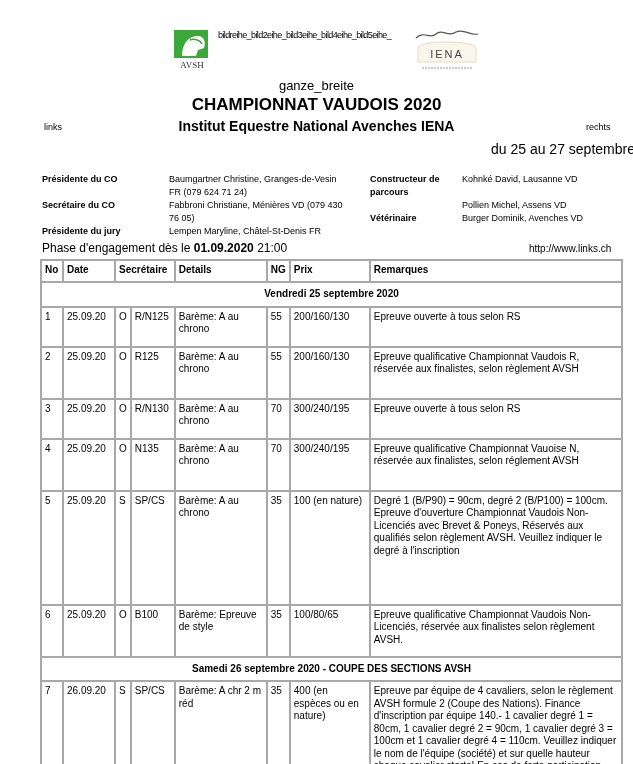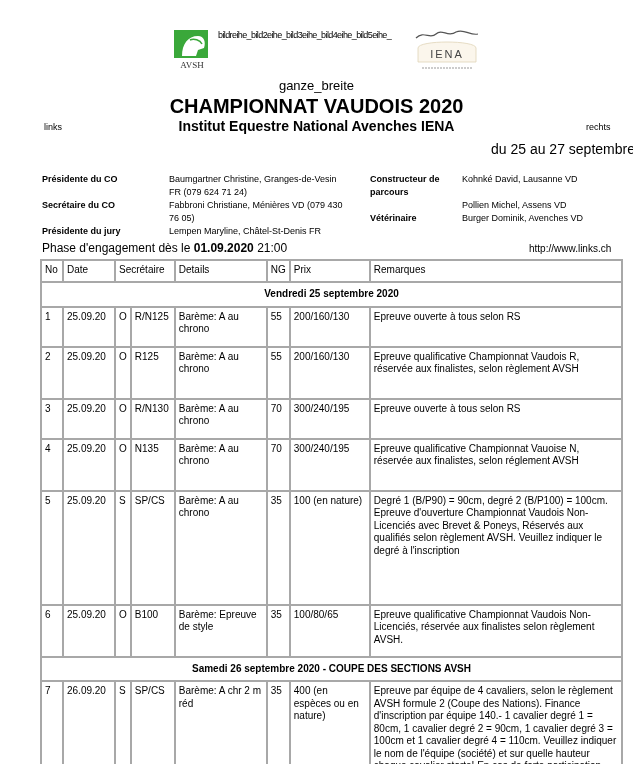--- a/index.html
+++ b/index.html
@@ -3,34 +3,34 @@
   <meta charset="utf-8">
   <style>
     html, body { margin: 0; padding: 0; background: #ffffff; }
     body { width: 633px; height: 764px; overflow: hidden; position: relative;
            font-family: "Liberation Sans", sans-serif; color: #000; }
     .abs { position: absolute; }
     .logo-avsh { left: 168px; top: 28px; width: 48px; height: 42px; }
     .logo-iena { left: 412px; top: 28px; width: 70px; height: 46px; }
     .bildreihe { left: 218px; top: 30px; font-size: 9px; letter-spacing: -0.6px; white-space: nowrap; }
     .ganze { left: 0; width: 633px; top: 78px; font-size: 13px; text-align: center; }
-    .title1 { left: 0; width: 633px; top: 95px; font-size: 20px; font-weight: bold; text-align: center; }
+    .title1 { left: 0; width: 633px; top: 95px; font-size: 17px; font-weight: bold; text-align: center; }
     .title2 { left: 0; width: 633px; top: 118px; font-size: 14px; font-weight: bold; text-align: center; }
     .title3 { left: 0; width: 633px; top: 141px; font-size: 14px; font-weight: normal; text-align: right; margin-left: 37px; }
     .links { left: 44px; top: 122px; font-size: 9px; }
     .rechts { left: 586px; top: 122px; font-size: 9px; }
     .off { font-size: 9px; line-height: 13px; }
     .off .lbl { font-weight: bold; text-align: center; }
     .phase { left: 42px; top: 241px; font-size: 12px; }
     .url { left: 529px; top: 243px; font-size: 10px; }
     table.prog { position: absolute; left: 40px; top: 259px; width: 583px;
                  border-collapse: separate; border-spacing: 0;
                  border: 1px solid #a8a8a8; font-size: 10px; line-height: 12.5px; }
     table.prog td, table.prog th { border: 1px solid #a8a8a8; padding: 3px 3px; vertical-align: top; text-align: left; }
-    table.prog th { font-weight: normal; height: 14px; }
+    table.prog th { font-weight: bold; height: 14px; }
     table.prog td.day { text-align: center; font-weight: bold; padding: 5px 3px; }
     .r1 td { height: 32px; }
     .r2 td { height: 44px; }
     .r5 td { height: 106px; }
     .r6 td { height: 44px; }
     .r7 td { height: 150px; }
   </style>
 </head>
 <body>
 

